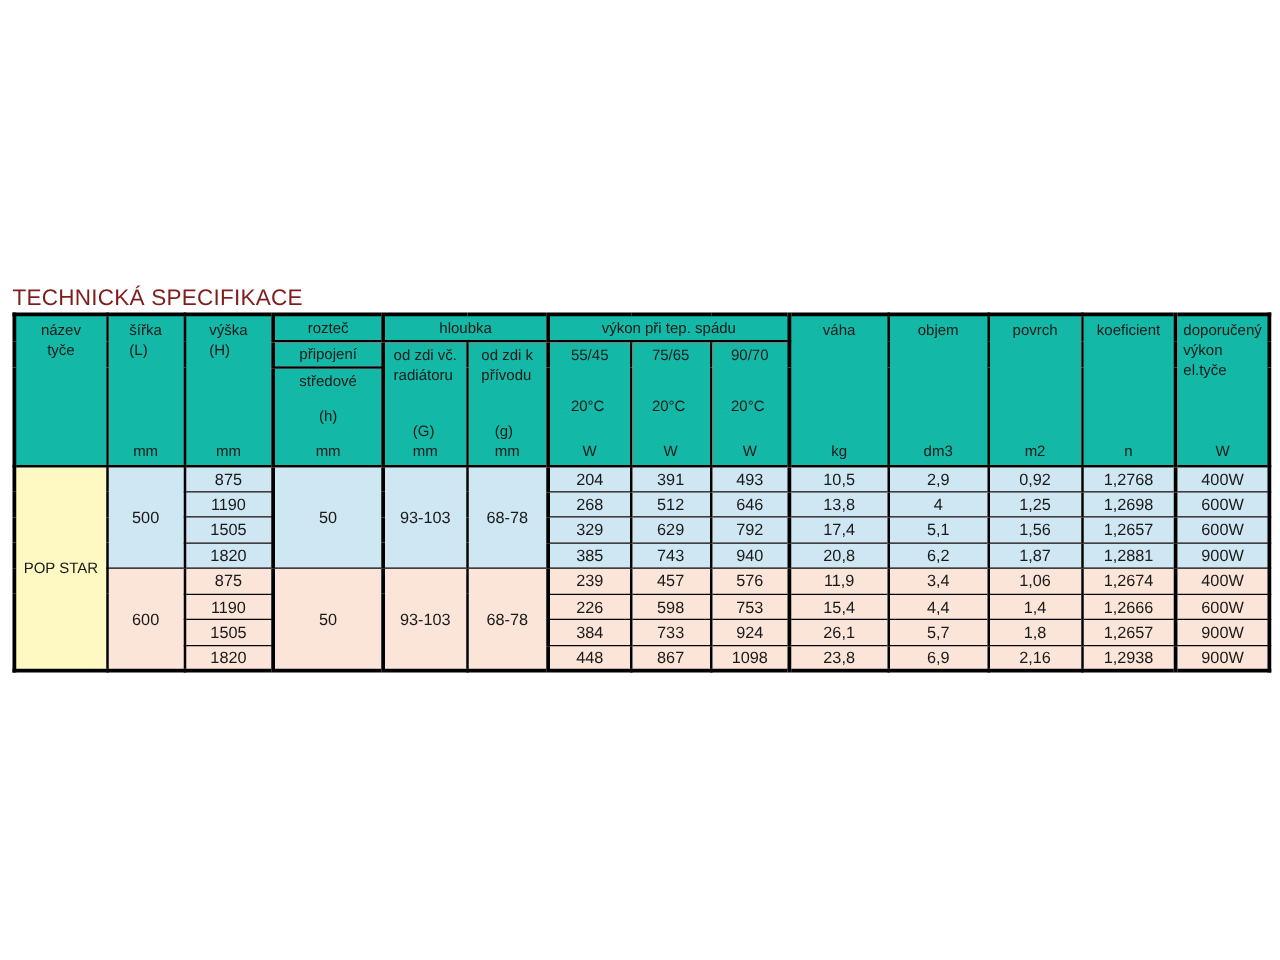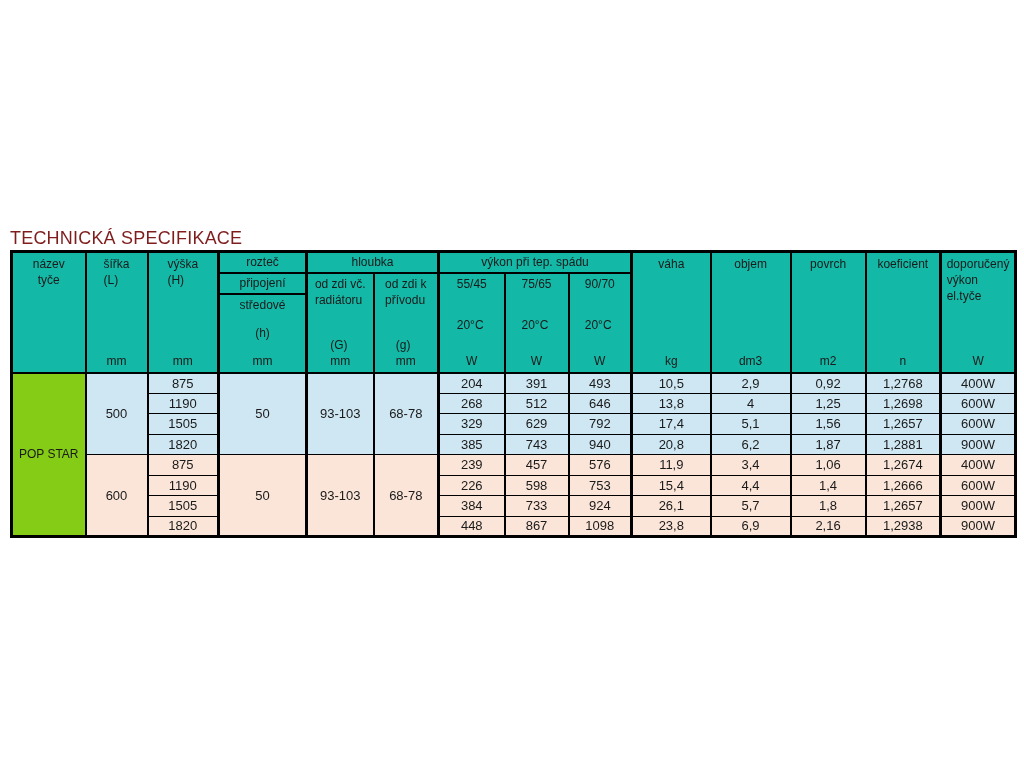--- a/index.html
+++ b/index.html
@@ -43,21 +43,21 @@
   }
   .spec thead th { border-bottom-width: 2px; background: #14b8a6; }
   .bl3 { border-left-width: 3px !important; }
   thead tr.h1 { height: 21px; }
   thead tr.h2 { height: 21px; }
   thead tr.h3 { height: 79px; }
   tbody tr { height: 20.5px; }
   tbody td { font-size: 13px; }
   .bgb { background: #cfe7f3; }
   .bgp { background: #fbe5d8; }
-  .bgw { background: #84cc16; }
+  .bgw { background: #fef9c3; }
   .series-cell { font-weight: bold; font-size: 12px; }
   .vfill, .vfill2, .vfill3 {
     display: flex;
     flex-direction: column;
     justify-content: space-between;
     align-items: center;
     line-height: 16px;
   }
   .vfill  { height: 113px; }  
   .vfill2 { height: 93px;  }  

